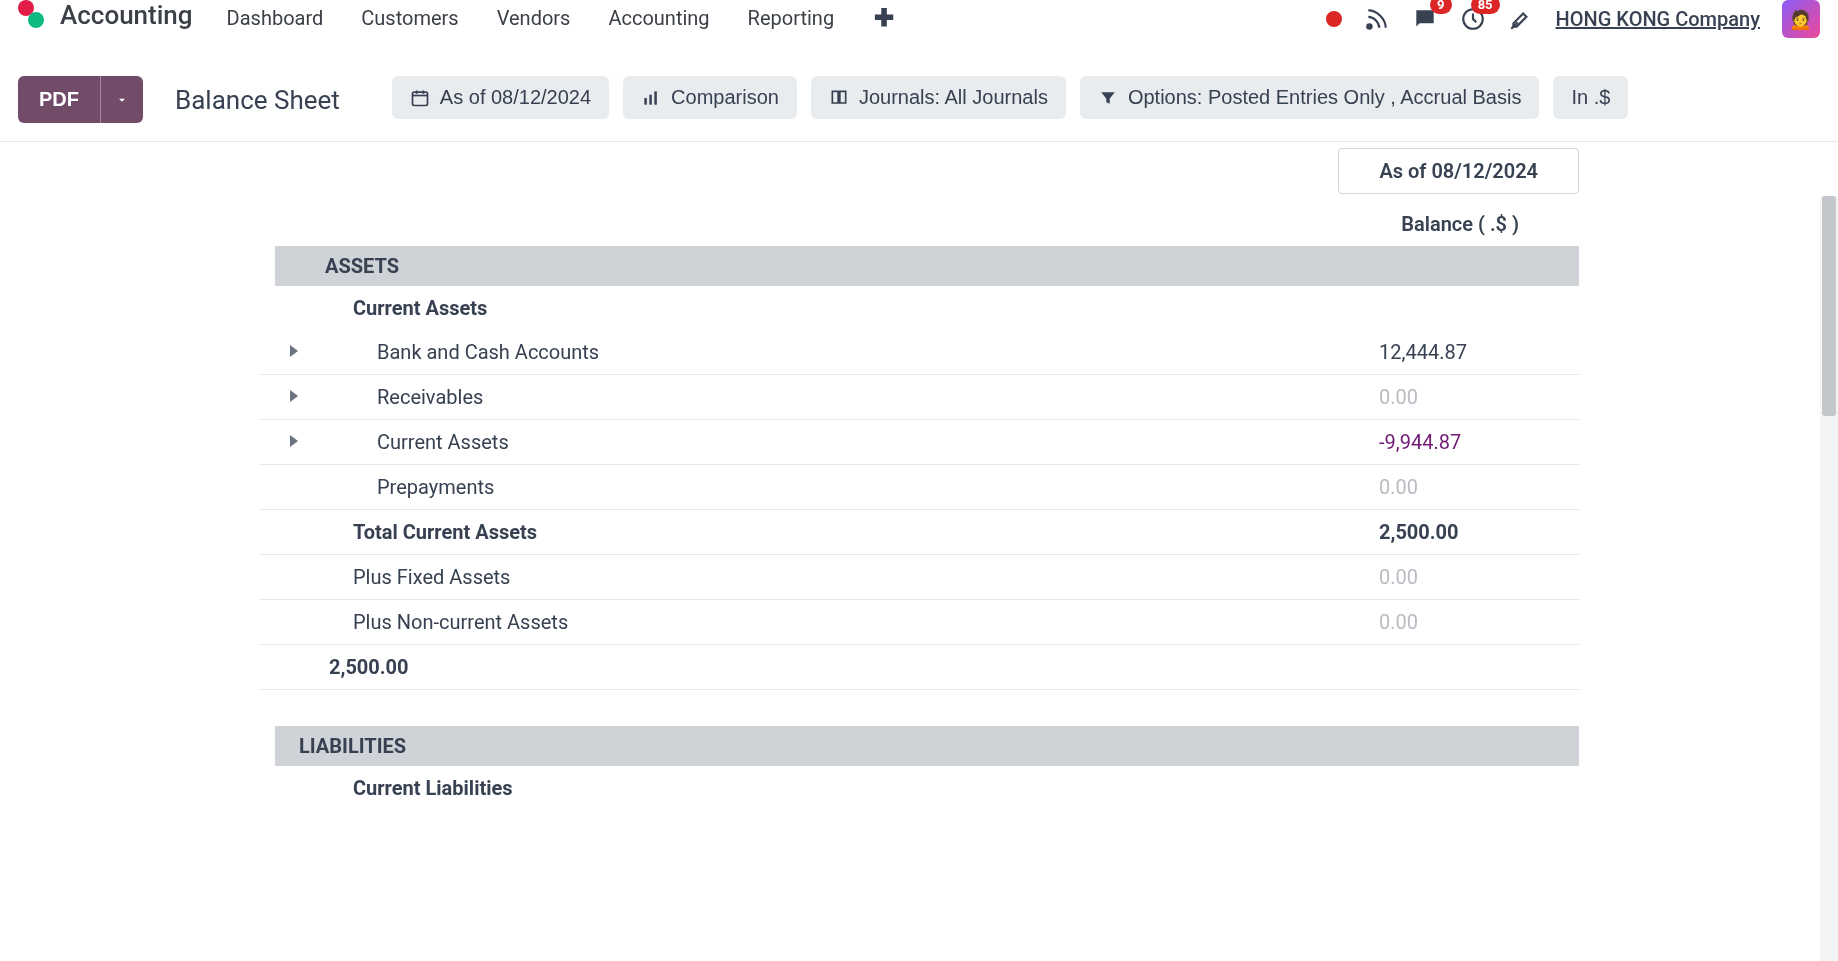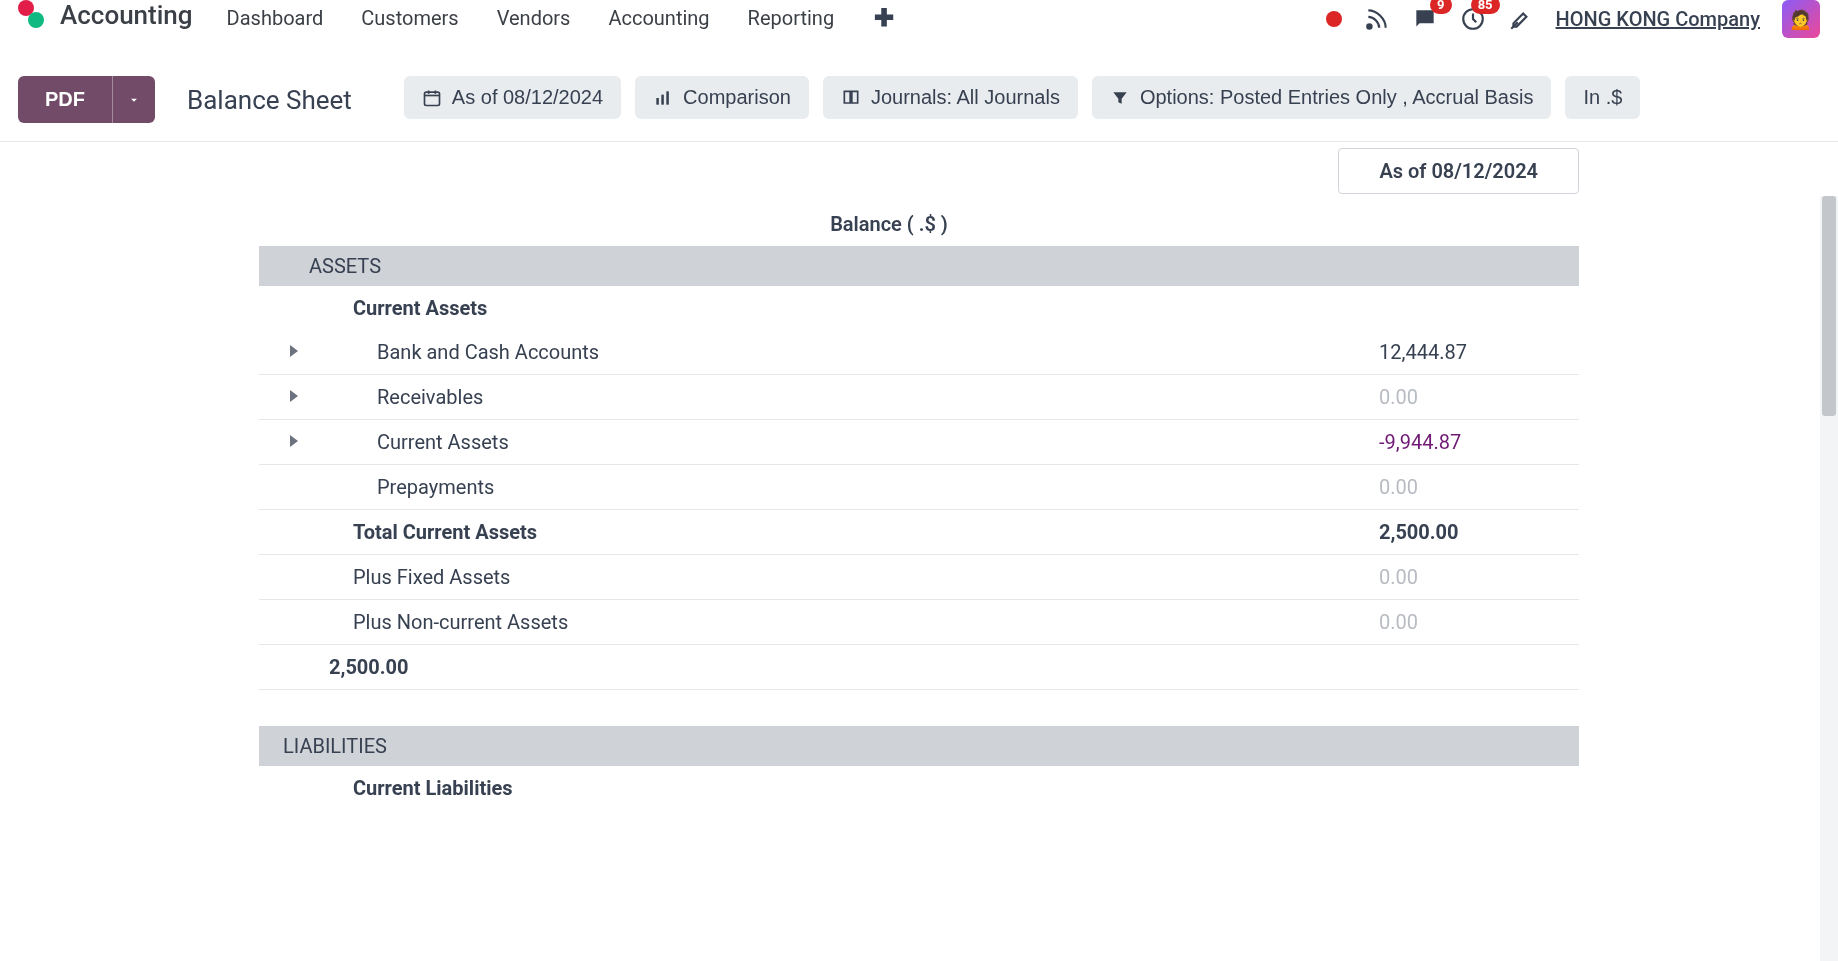--- a/index.html
+++ b/index.html
@@ -50,21 +50,21 @@
     font-size: 20px;
   }
   
   .control-panel {
     display: flex; align-items: flex-start; padding: 18px 18px 18px 18px;
     border-bottom: 1px solid #e5e7eb; gap: 12px;
   }
   .pdf-group { display: flex; }
   .pdf-btn {
     background: #714b67; color: #fff; border: none;
-    font-size: 20px; font-weight: 600; padding: 12px 27px;
+    font-size: 20px; font-weight: 600; padding: 12px 21px;
     border-radius: 6px 0 0 6px; cursor: pointer;
   }
   .pdf-drop {
     background: #714b67; color: #fff; border: none; border-left: 1px solid rgba(255,255,255,0.35);
     padding: 12px 14px; border-radius: 0 6px 6px 0; cursor: pointer;
     display: flex; align-items: center;
   }
   .page-title { font-size: 26px; color: #374151; margin-left: 20px; align-self: center; }
   .filters { display: flex; flex-wrap: wrap; gap: 14px; margin-left: 40px; }
   .filter-chip {
@@ -78,26 +78,26 @@
   .report {
     width: 1320px; padding: 0 0 40px 0;
   }
   .date-box {
     float: right;
     border: 1px solid #d1d5db; border-radius: 4px;
     padding: 10px 40px; font-size: 20px; font-weight: 600; color: #374151;
     margin-bottom: 8px;
   }
   .balance-label {
-    clear: both; text-align: center; font-size: 20px; font-weight: 600;
+    clear: both; text-align: right; font-size: 20px; font-weight: 600;
     padding: 10px 60px 10px 0; color: #374151;
   }
   .section-head {
-    background: #cfd3d8; font-weight: 400; font-size: 20px;
-    padding: 8px 2px 8px 50px; color: #374151;
+    background: #cfd3d8; font-weight: 700; font-size: 20px;
+    padding: 8px 2px 8px 50px; color: #374151; margin-left: 16px;
   }
   .row {
     display: flex; align-items: center; border-bottom: 1px solid #e5e7eb;
     padding: 10px 0; font-size: 20px;
   }
   .row.noborder { border-bottom: none; }
   .caret-col { width: 70px; text-align: center; color: #6b7280; font-size: 14px; }
   .label-col { flex: 1; }
   .indent-1 { padding-left: 24px; }
   .indent-2 { padding-left: 48px; }

